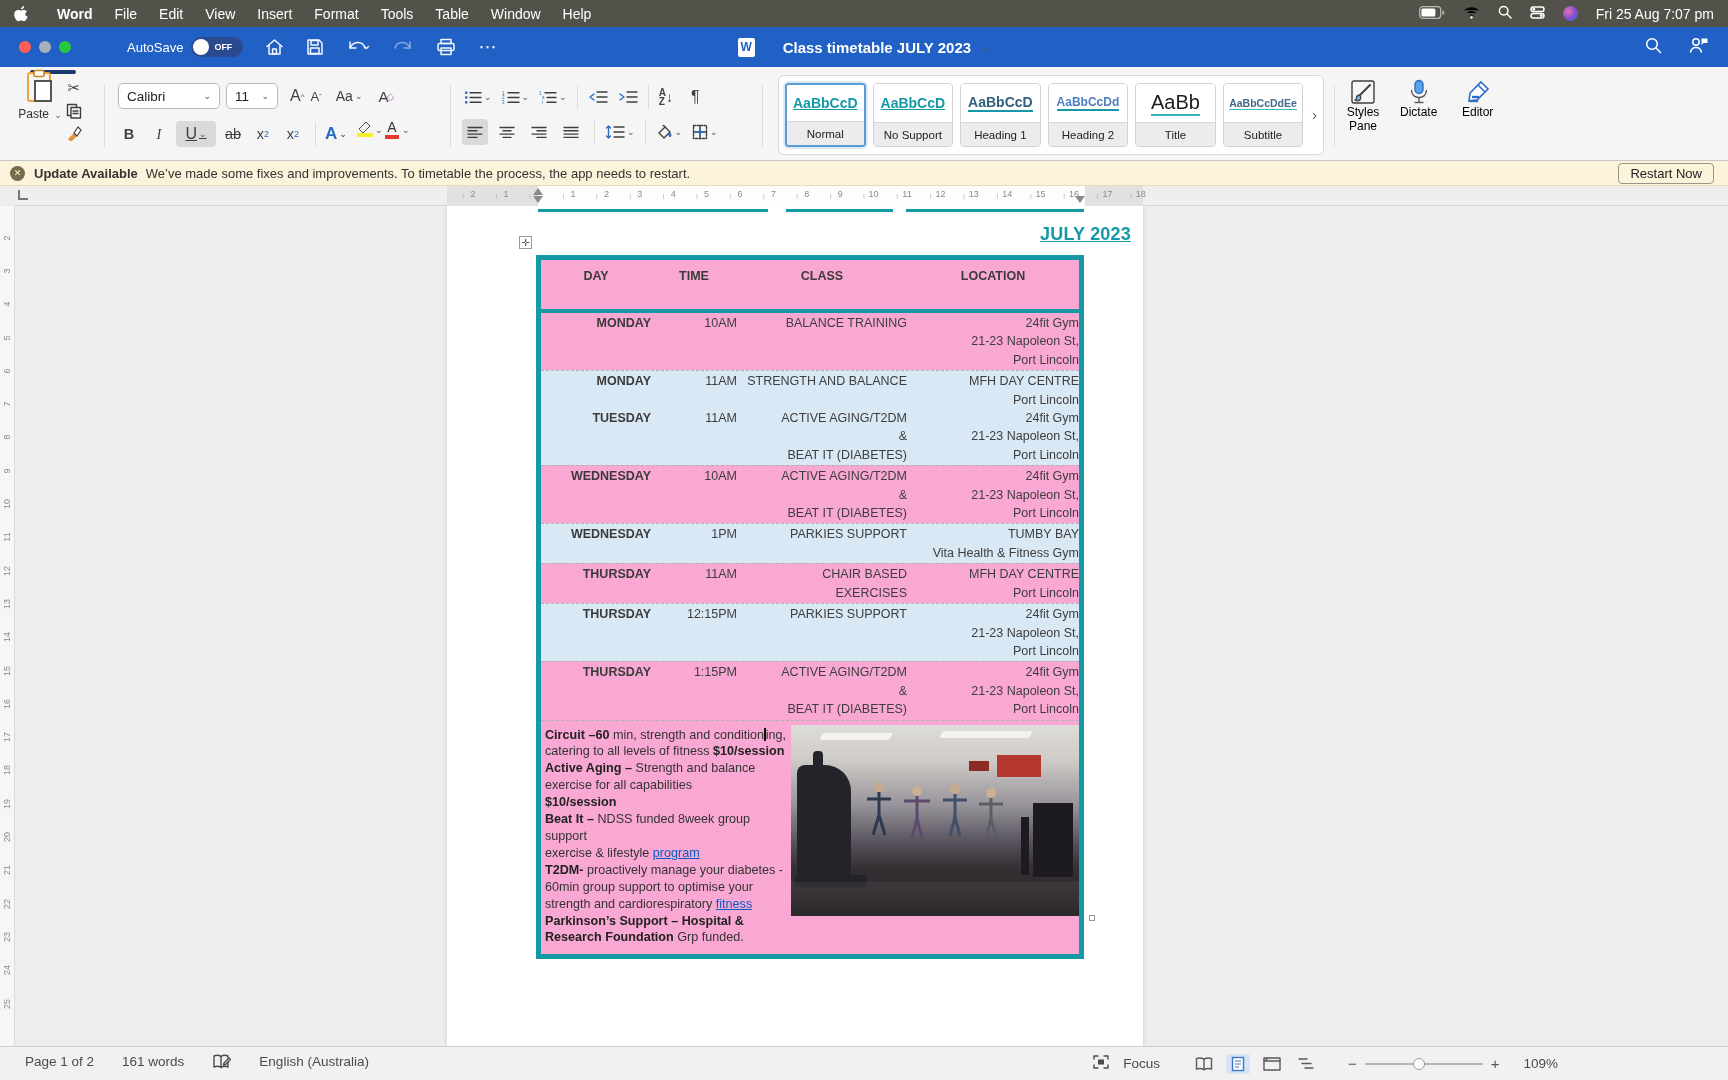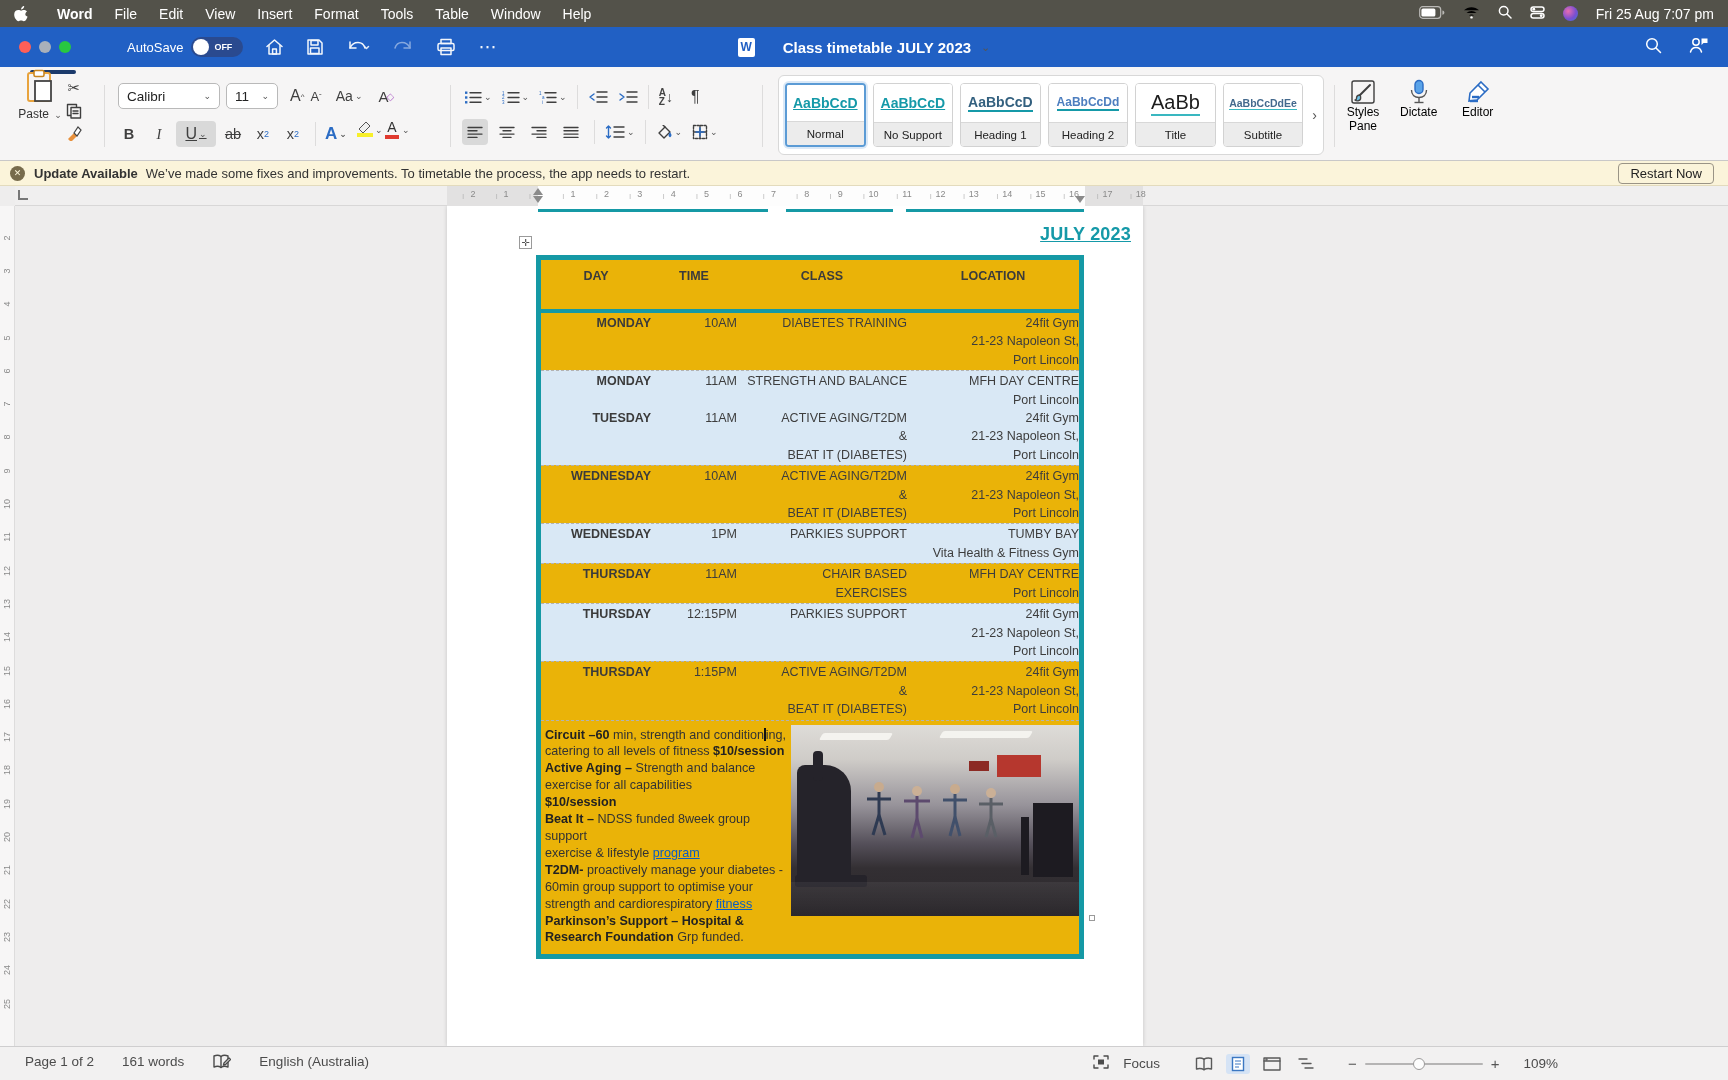--- a/index.html
+++ b/index.html
@@ -96,21 +96,21 @@
   #vruler { position:absolute; left:0; top:0; width:15px; height:840px; background:#f7f6f6; border-right:1px solid #dddcdc; }
   #vruler .num { position:absolute; left:1px; font-size:9px; color:#8a8a8a; transform:rotate(-90deg); width:12px; text-align:center; }
   #page { position:absolute; left:447px; top:0; width:696px; height:840px; background:#fff; box-shadow:0 0 4px rgba(0,0,0,.18); }
 
   .frag { position:absolute; height:3px; background:#1599a5; top:3px; }
 
   #july-title { position:absolute; left:0; width:640px; top:18px; text-align:right; color:#1599a8; font-weight:bold;
                 font-size:18px; text-decoration:underline; letter-spacing:.2px;margin-left:44px; }
 
   
-  #ttable { position:absolute; left:89px; top:49px; width:548px; border:5px solid #1599a5; background:#eab308; font-size:12.5px; color:#3d3d3d; }
+  #ttable { position:absolute; left:89px; top:49px; width:548px; border:5px solid #1599a5; background:#f9a8d4; font-size:12.5px; color:#3d3d3d; }
   #move-handle { position:absolute; left:72px; top:30px; width:13px; height:13px; border:1px solid #9a9a9a; background:#fff;
                  display:flex; align-items:center; justify-content:center; font-size:10px; color:#555; }
   #resize-handle { position:absolute; left:642px; top:709px; width:6px; height:6px; border:1px solid #9a9a9a; background:#fff; }
   .thead { display:grid; grid-template-columns:110px 86px 170px 172px; font-weight:bold; color:#3b3b3b;
            padding:9px 0 26px 0; border-bottom:4px solid #1599a5; }
   .thead div { text-align:center; }
   .t-row { padding:1px 0; }
   .t-row.shaded { background:#d9e8f5; }
   .t-row + .t-row { border-top:1px dashed #b2b2b2; }
   .t-entry { display:grid; grid-template-columns:110px 86px 170px 172px; line-height:18.4px; }
@@ -617,21 +617,21 @@
         <div>TIME</div>
         <div>CLASS</div>
         <div>LOCATION</div>
       </div>
 
       <div class="t-row">
         <div class="t-entry">
           <div class="c-day">MONDAY</div>
           <div>10AM</div>
           <div>
-              <span class="t-line">DIABETES TRAINING</span>
+              <span class="t-line">BALANCE TRAINING</span>
             </div>
           <div>
             <span class="t-line">24fit Gym</span>
             <span class="t-line">21-23 Napoleon St,</span>
             <span class="t-line">Port Lincoln</span>
           </div>
         </div>
       </div>
 
       <div class="t-row shaded">

